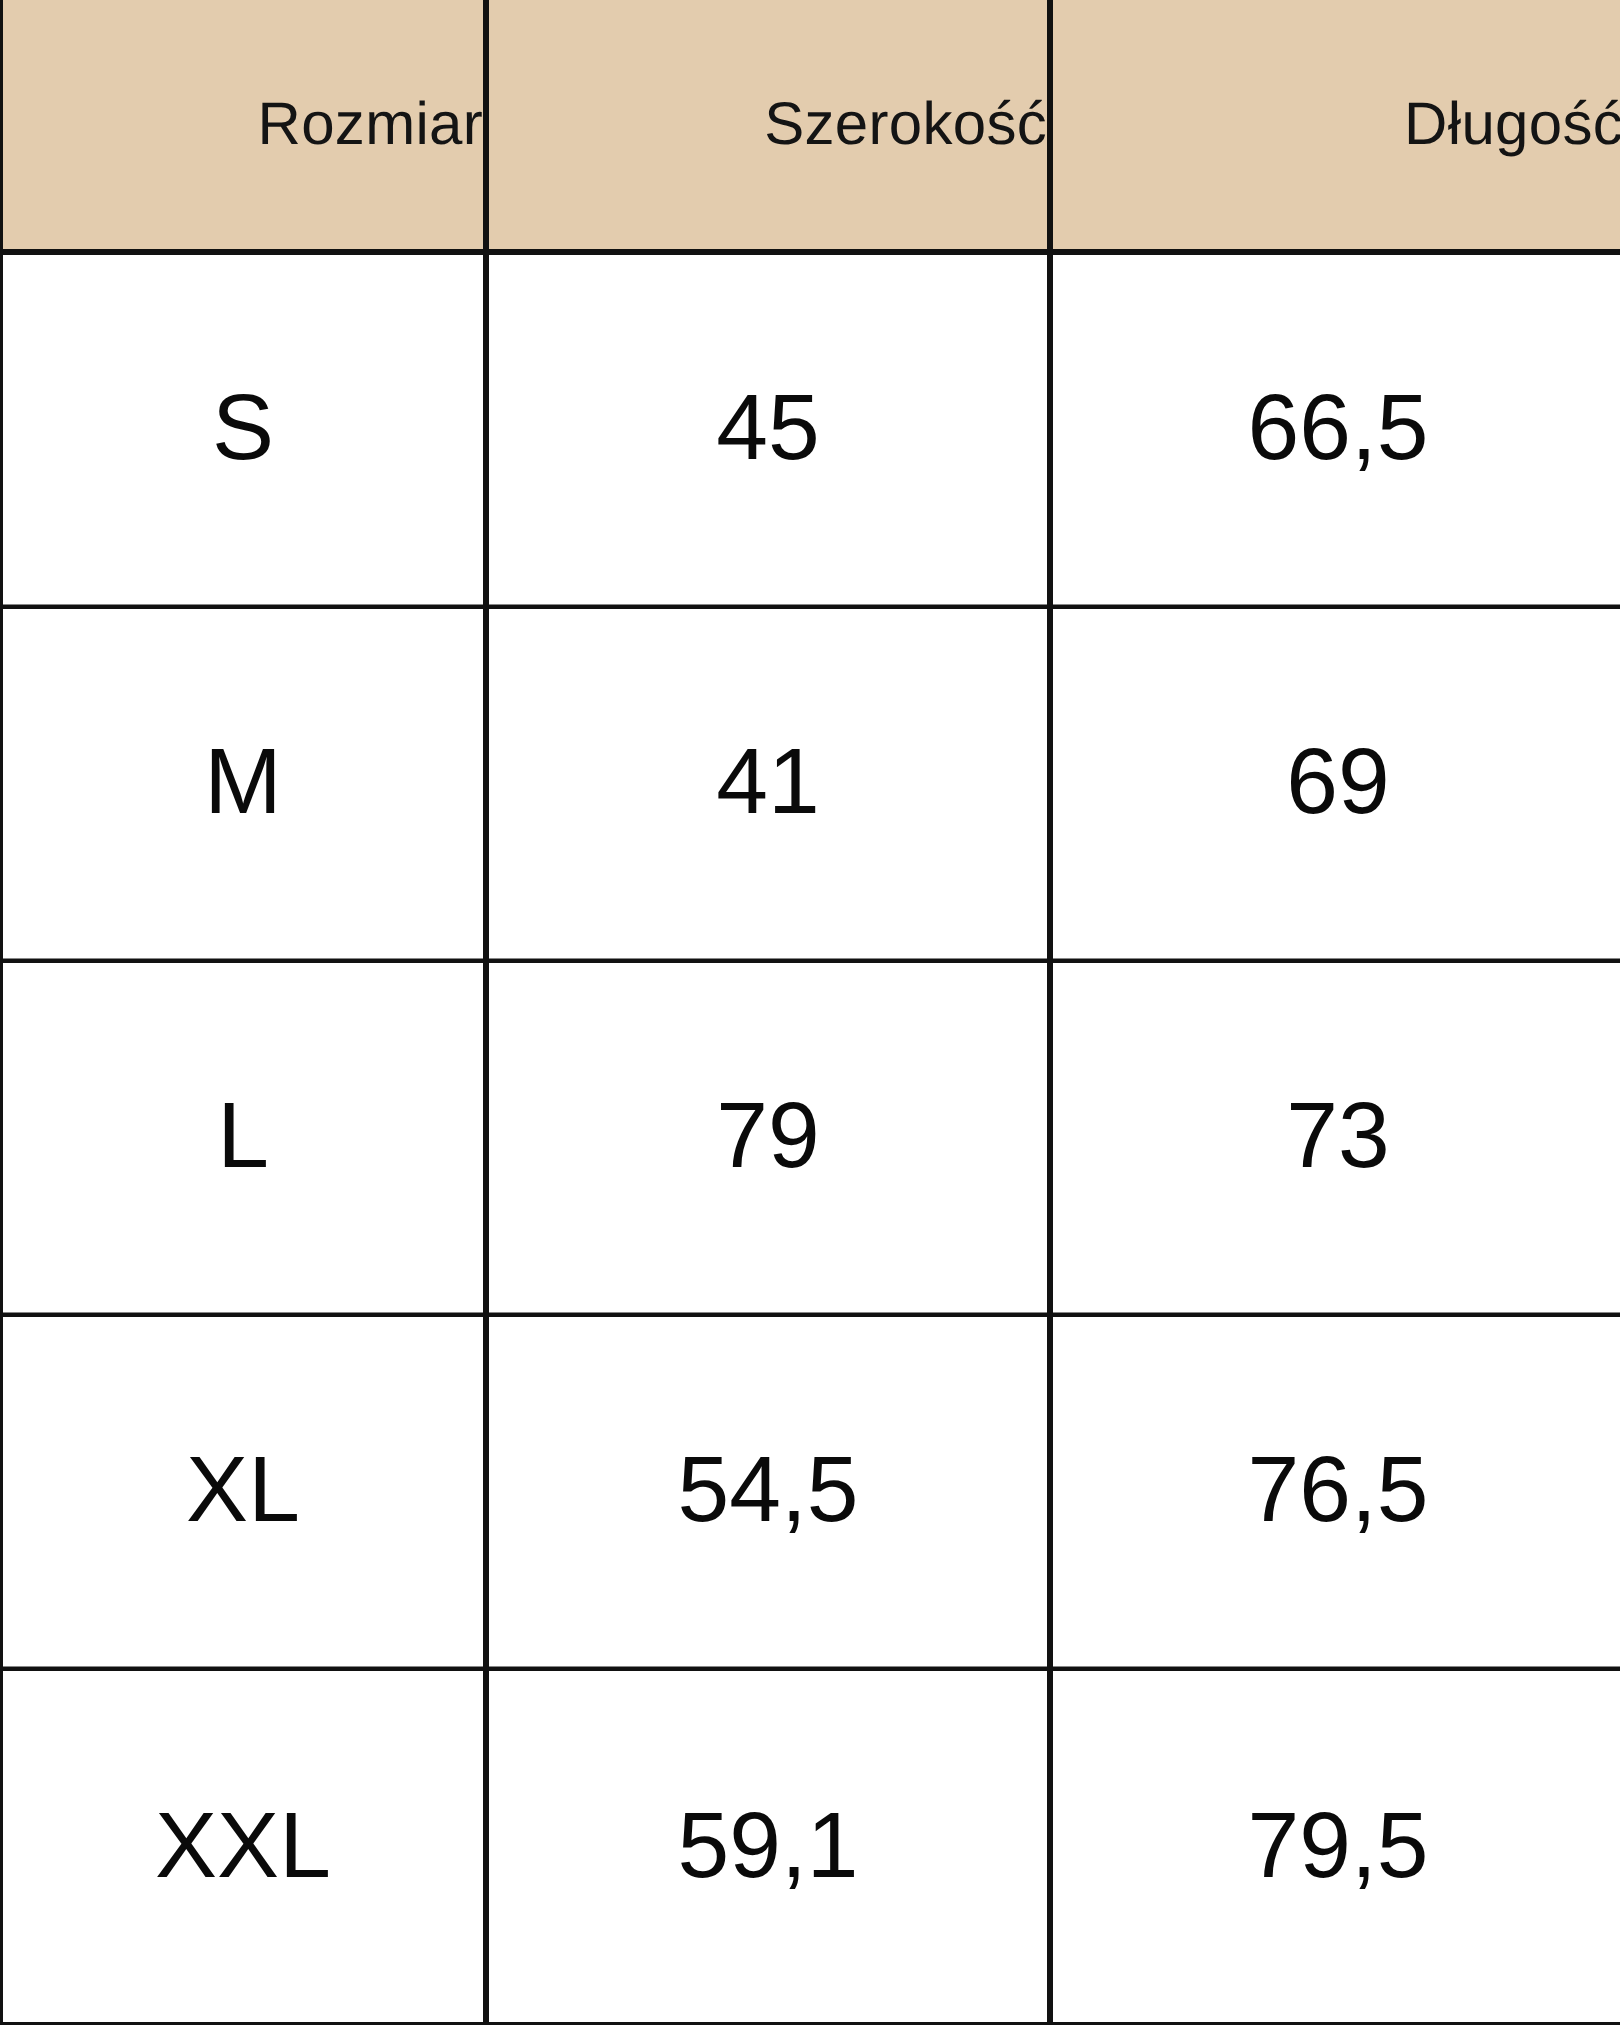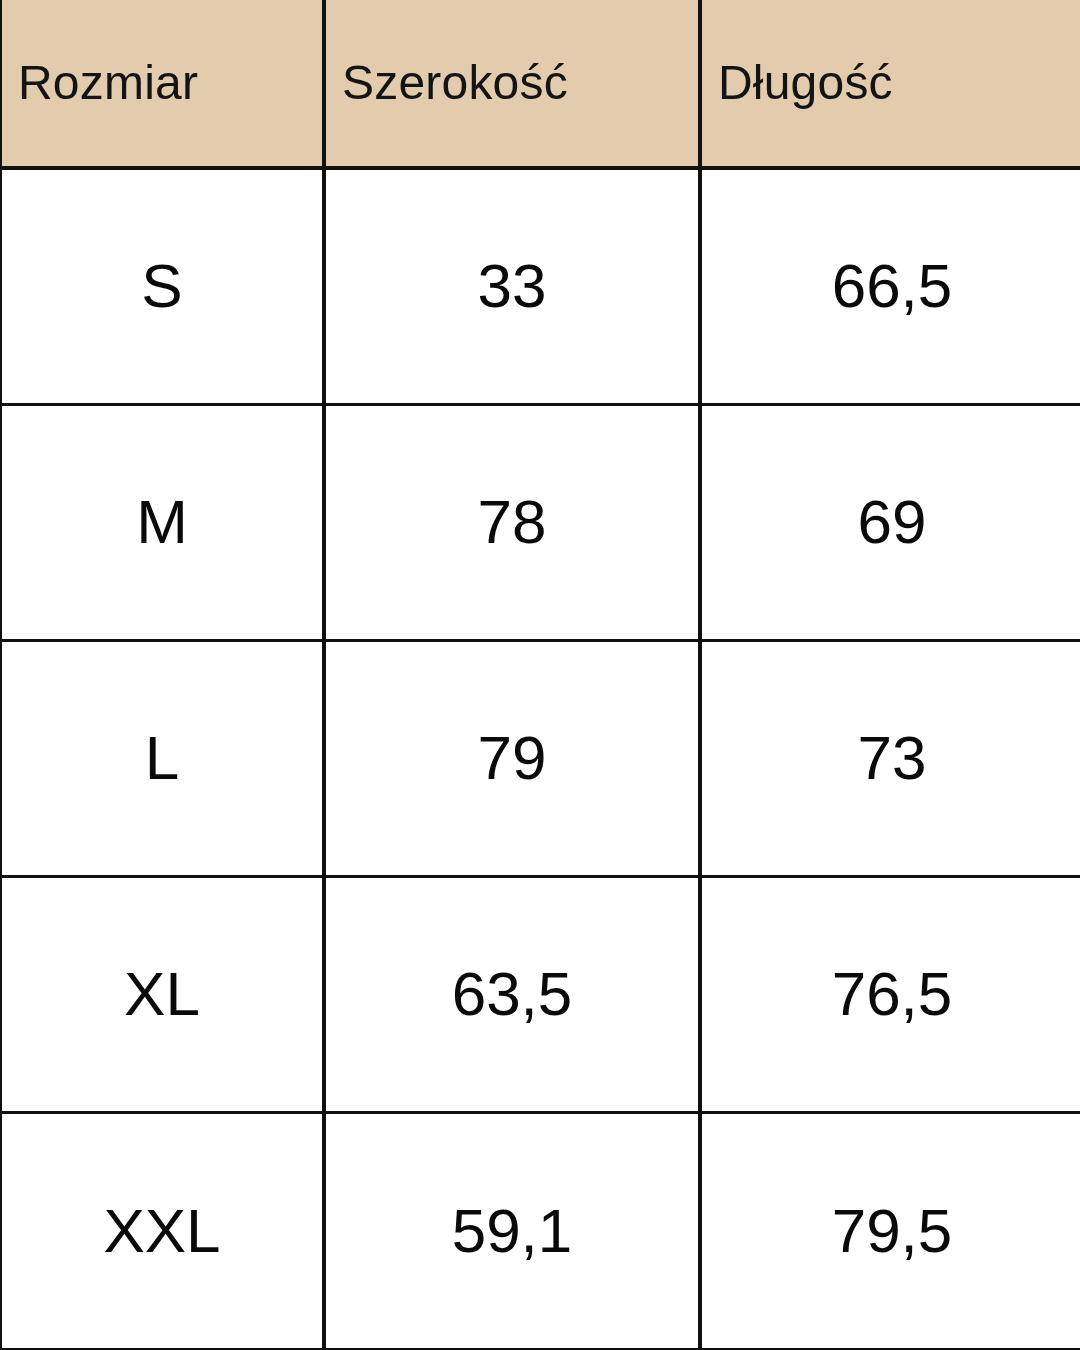--- a/index.html
+++ b/index.html
@@ -34,27 +34,27 @@
   table.size-table col.col-len   { width: 382px; }
 
   thead tr.header-row {
     height: 168px;
   }
 
   thead th {
     background: #e3ccae;
     color: #141414;
     font-weight: 400;
-    font-size: 48px;
+    font-size: 40px;
     line-height: 1;
-    text-align: left;
+    text-align: right;
     vertical-align: middle;
     border-right: 4px solid #111111;
     border-bottom: 4px solid #111111;
-    padding: 16px;
+    padding: 0;
     letter-spacing: 0.2px;
   }
   thead th.last-col {
     border-right: none;
   }
 
   tbody tr.data-row {
     height: 236px;
   }
 
@@ -90,36 +90,36 @@
     <thead>
       <tr class="header-row">
         <th>Rozmiar</th>
         <th>Szerokość</th>
         <th class="last-col">Długość</th>
       </tr>
     </thead>
     <tbody>
       <tr class="data-row">
         <td>S</td>
-        <td>33</td>
+        <td>45</td>
         <td class="last-col">66,5</td>
       </tr>
       <tr class="data-row">
         <td>M</td>
-        <td>78</td>
+        <td>41</td>
         <td class="last-col">69</td>
       </tr>
       <tr class="data-row">
         <td>L</td>
         <td>79</td>
         <td class="last-col">73</td>
       </tr>
       <tr class="data-row">
         <td>XL</td>
-        <td>63,5</td>
+        <td>54,5</td>
         <td class="last-col">76,5</td>
       </tr>
       <tr class="data-row">
         <td>XXL</td>
         <td>59,1</td>
         <td class="last-col">79,5</td>
       </tr>
     </tbody>
   </table>
 </div>

